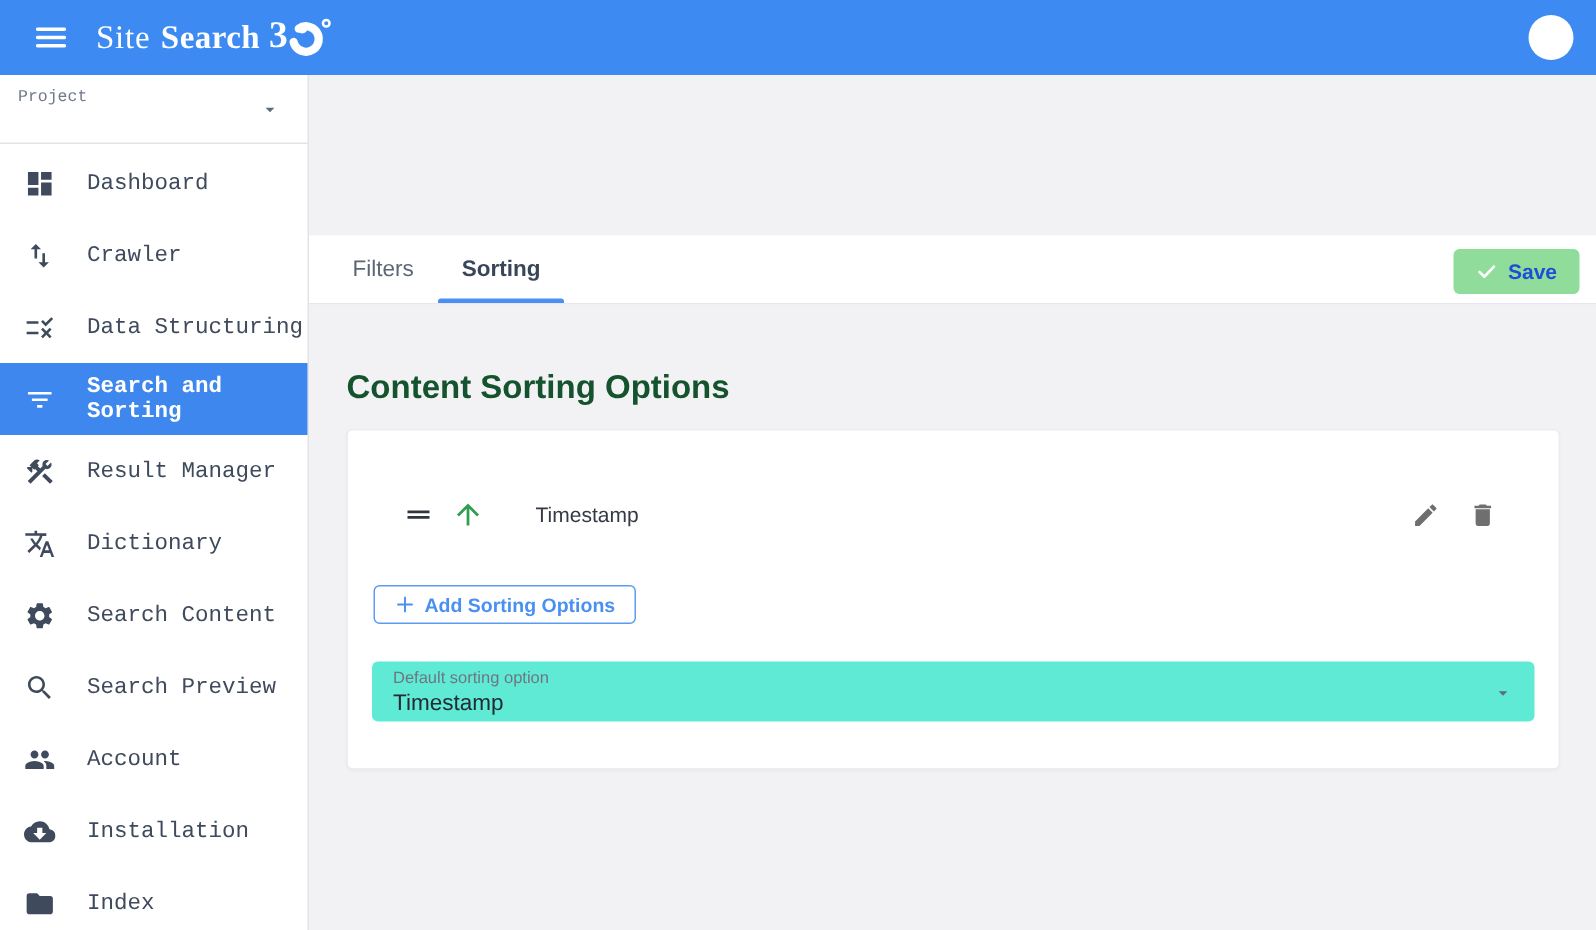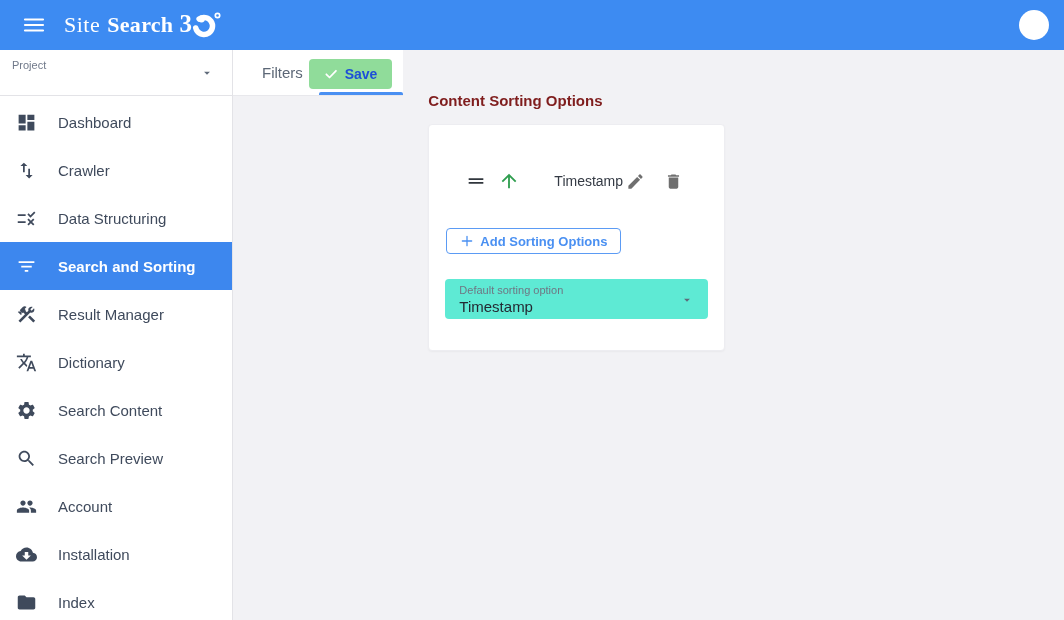--- a/index.html
+++ b/index.html
@@ -30,24 +30,24 @@
     position: absolute; right: 15px; top: 10px;
     width: 30px; height: 30px; border-radius: 50%;
     background: #fff; cursor: pointer;
   }
 
   
   .shell { display: flex; height: 570px; }
 
   
   .sidebar {
-    width: 233px; background: #fff;
+    width: 206px; background: #fff;
     border-right: 1px solid #e3e3e7;
     flex-shrink: 0;
-    display: flex; flex-direction: column;
+    display: flex; flex-direction: column; font-family: Liberation Mono, monospace;
   }
   .project-select {
     height: 46px; border-bottom: 1px solid #e3e3e7;
     position: relative; cursor: pointer; flex-shrink: 0;
   }
   .project-label {
     position: absolute; left: 12px; top: 9px;
     font-size: 11px; color: #70798a;
   }
   .project-caret { position: absolute; right: 18px; top: 16px; }
@@ -56,21 +56,21 @@
     height: 48px; display: flex; align-items: center;
     padding-left: 15px; cursor: pointer;
     color: #3f4a5c; font-size: 15px; font-weight: 500;
   }
   .nav-item .ico { width: 22px; height: 22px; margin-right: 21px; flex-shrink: 0; display: flex; align-items: center; justify-content: center; }
   .nav-item svg { fill: #3f4a5c; }
   .nav-item.active { background: #3d87ee; color: #fff; font-weight: 700; }
   .nav-item.active svg { fill: #fff; }
 
   
-  .main { flex: 1; display: flex; flex-direction: row; background: #f2f2f5; min-width: 0; }
+  .main { flex: 1; display: flex; flex-direction: column; background: #f2f2f5; min-width: 0; justify-content: center; }
   .tabbar {
     height: 46px; background: #fff; border-bottom: 1px solid #e8e8ec;
     display: flex; align-items: stretch; padding-left: 13px;
     position: relative; flex-shrink: 0;
   }
   .tab {
     padding: 0 16px; display: flex; align-items: center;
     font-size: 15px; color: #5c6776; cursor: pointer; position: relative;
   }
   .tab.active { color: #39465a; font-weight: 700; }
@@ -80,21 +80,21 @@
   }
   .save-btn {
     position: absolute; right: 11px; top: 9px;
     background: #90dc9a; color: #1d4ed8; border: none; border-radius: 4px;
     height: 30px; padding: 0 15px; font-size: 14px; font-weight: 700;
     font-family: "Liberation Sans", sans-serif;
     display: flex; align-items: center; gap: 7px; cursor: pointer;
   }
 
   .content { padding: 25px 24px 0 25px; }
-  .page-title { font-size: 15px; font-weight: 700; color: #7f1d1d; margin-top: 17px; }
+  .page-title { font-size: 22px; font-weight: 700; color: #14532d; margin-top: 17px; }
 
   .card {
     margin-top: 15px; background: #fff; border-radius: 4px;
     border: 1px solid #ededf1;
     box-shadow: 0 1px 2px rgba(0,0,0,.04);
     padding: 0 16px 31px 16px;
   }
   .sort-row {
     display: flex; align-items: center;
     padding: 0 22px 0 20px; margin-top: 38px; height: 36px;

